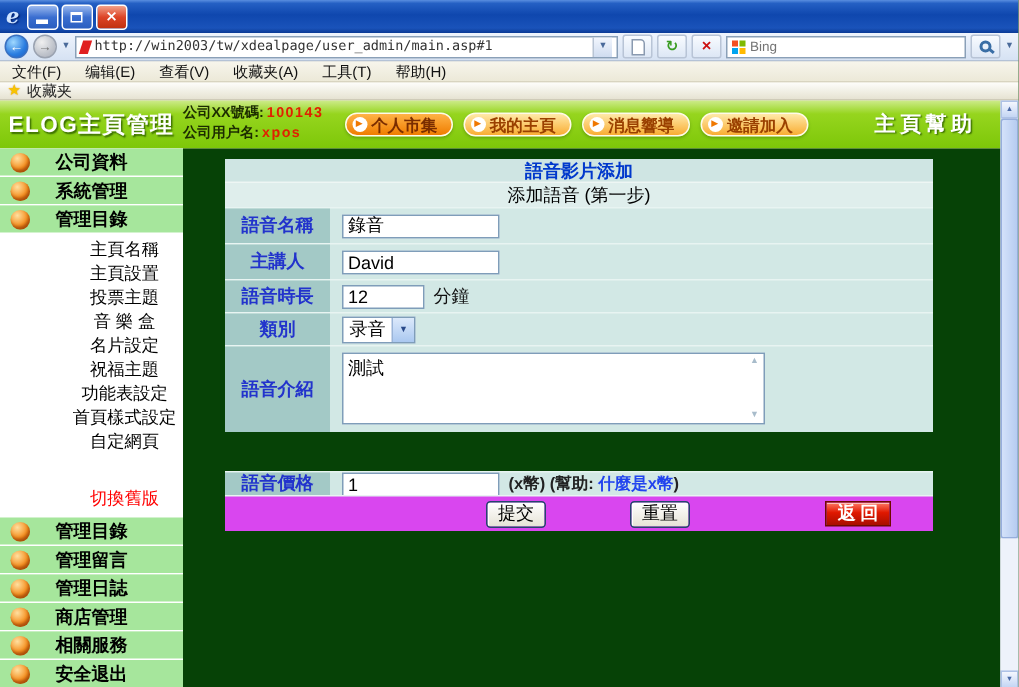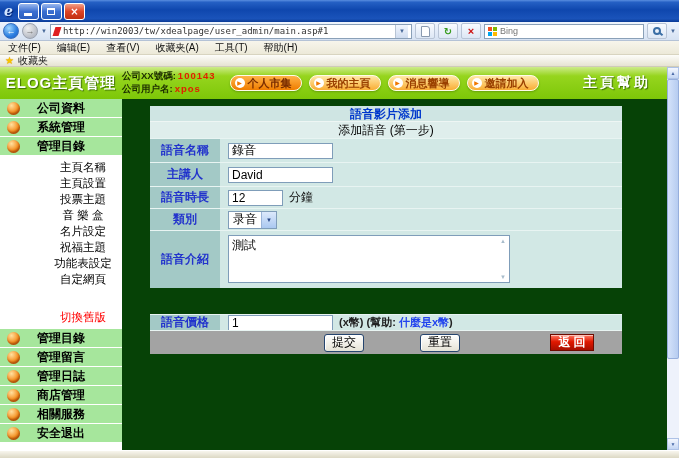--- a/index.html
+++ b/index.html
@@ -100,21 +100,21 @@
   .xpselect .selval { padding:0 4px; font-size:12px; }
   .selarrow { width:15px; height:16px; background:linear-gradient(#dce9fb,#aac8f0); border-left:1px solid #9ab4d8;
     display:flex; align-items:center; justify-content:center; font-size:6px; color:#2a4a8a; }
   .tawrap { position:relative; }
   .tawrap textarea { width:282px; height:48px; border:1px solid #7f9db9; font-size:12px; padding:1px 14px 1px 3px;
     font-family:"Liberation Sans",sans-serif; resize:none; }
   .ta-ar { position:absolute; right:4px; font-size:6px; color:#a8bccb; }
   .ta-up { top:3px; } .ta-dn { bottom:6px; }
   .pricenote { font-size:11px; color:#222; font-weight:bold; white-space:nowrap; }
   .pricenote a { color:#2244ee; text-decoration:none; font-weight:bold; }
-  .btnrow { position:relative; height:24px; background:#a3a3a3; border-top:1px solid #e8f4f2;
+  .btnrow { position:relative; height:24px; background:#d946ef; border-top:1px solid #e8f4f2;
     display:flex; align-items:center; justify-content:center; gap:56px;padding-left:12px; }
   .xpbtn { min-width:40px; height:18px; background:linear-gradient(#ffffff,#e6e3d6); border:1px solid #26456e; border-radius:3px;
     font-size:12px; color:#000; display:flex; align-items:center; justify-content:center; padding:0 6px;
     box-shadow:inset 1px 1px 0 #fff; font-family:"Liberation Sans",sans-serif; }
   .backbtn { position:absolute; right:28px; top:3px; width:44px; height:17px;
     background:linear-gradient(#ff7a66,#e01800 45%,#a80e00); border:1px solid #6e0a00; color:#fff;
     font-weight:bold; font-size:12px; letter-spacing:3px; padding-left:3px;
     display:flex; align-items:center; justify-content:center; box-shadow:inset 0 1px 0 rgba(255,255,255,.55); }
 
   
@@ -260,20 +260,21 @@
             </div>
           <div class="submenu">
 
           <div class="sub">主頁名稱</div>
               <div class="sub">主頁設置</div>
               <div class="sub">投票主題</div>
               <div class="sub">音 樂 盒</div>
               <div class="sub">名片設定</div>
               <div class="sub">祝福主題</div>
               <div class="sub">功能表設定</div>
+              <div class="sub">首頁樣式設定</div>
               <div class="sub">自定網頁</div>
               <div class="sub" style="color: rgb(255, 0, 0); margin-top: 22px;">切換舊版</div>
             </div>
           <div>
 
           <div class="cat">
               <span class="ball"></span>
               <span>管理目錄</span>
             </div>
               <div class="cat">

